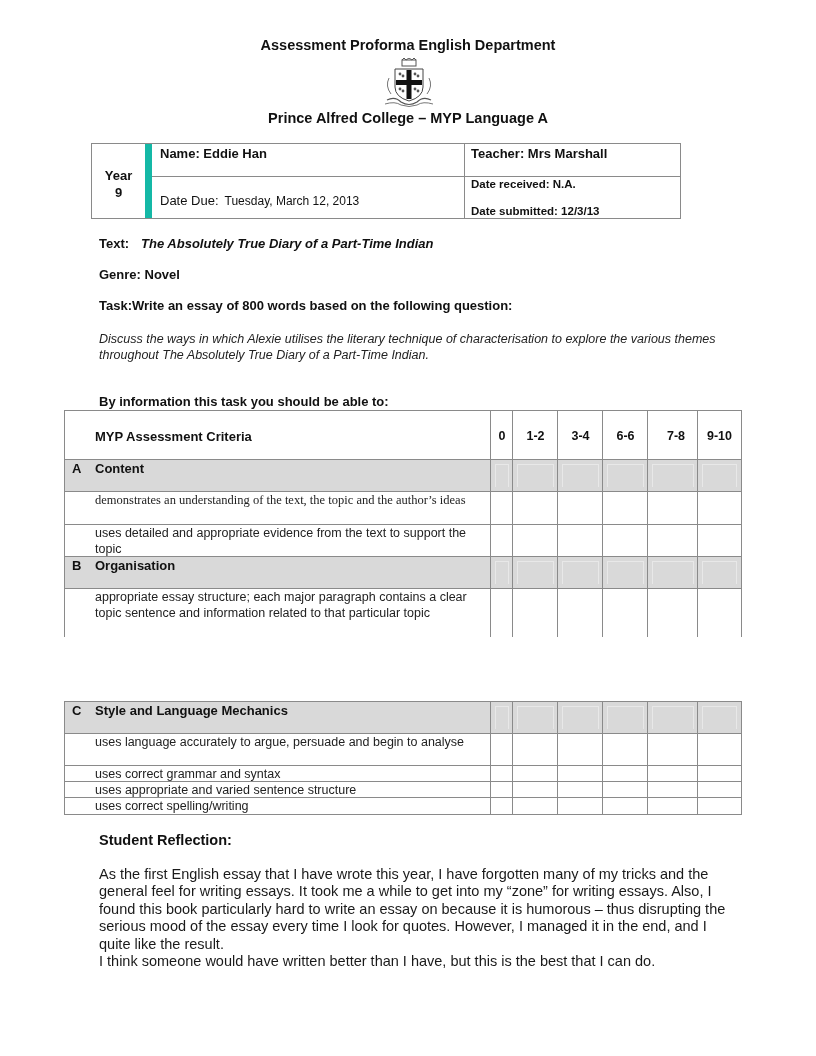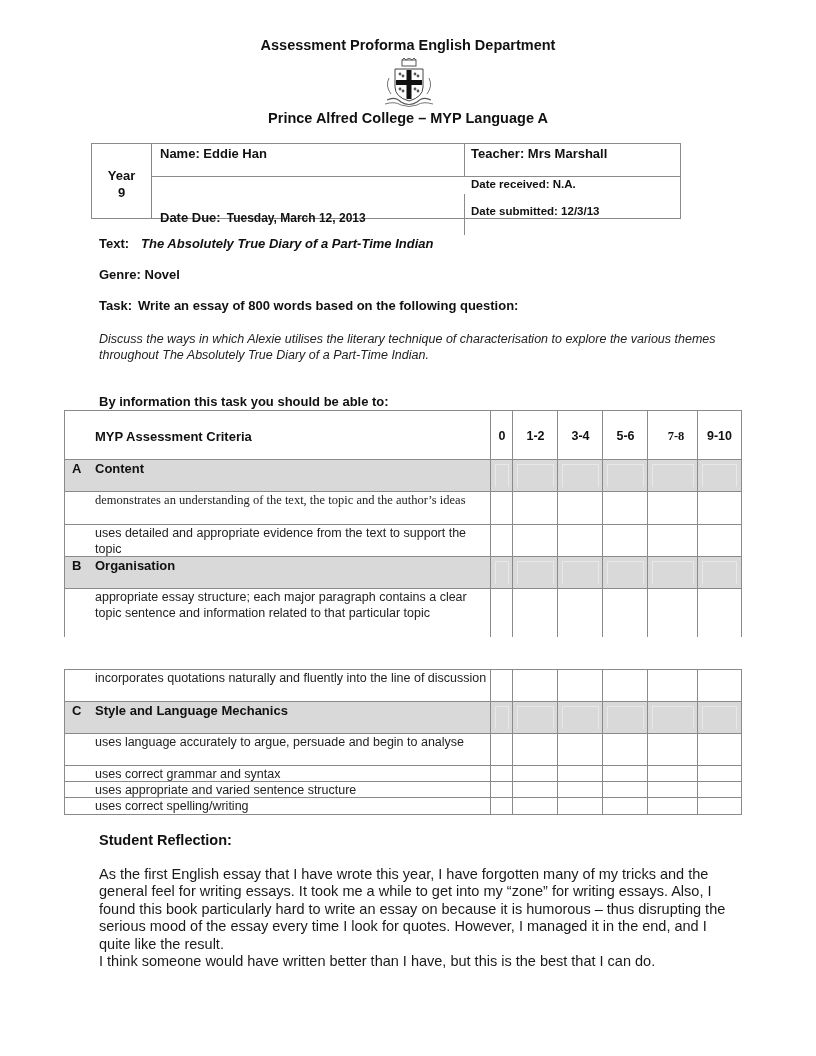--- a/index.html
+++ b/index.html
@@ -7,36 +7,36 @@
          font-family: "Liberation Sans", sans-serif; color: #111; }
   .abs { position: absolute; }
 
   #doc-title { left: 0; width: 816px; top: 37px; text-align: center; font-size: 14.5px; font-weight: bold; }
   #crest { left: 383px; top: 58px; width: 52px; height: 50px; }
   #college-title { left: 0; width: 816px; top: 110px; text-align: center; font-size: 14.5px; font-weight: bold; }
 
   
   #info-table { left: 91px; top: 143px; width: 590px; height: 76px; border: 1px solid #8a8a8a; box-sizing: border-box; }
   .info-cell { position: absolute; box-sizing: border-box; font-size: 13px; }
-  #year-cell { left: 0; top: 0; width: 60px; height: 74px; border-right: 1px solid #14b8a6;
+  #year-cell { left: 0; top: 0; width: 60px; height: 74px; border-right: 7px solid #14b8a6;
                display: flex; flex-direction: column; align-items: center; justify-content: center; font-weight: bold; font-size: 13px; line-height: 17px; padding-top: 6px; }
   #name-cell { left: 60px; top: 0; width: 313px; height: 33px; border-right: 1px solid #8a8a8a; border-bottom: 1px solid #8a8a8a; padding: 2px 8px; font-weight: bold; }
   #teacher-cell { left: 373px; top: 0; width: 215px; height: 33px; border-bottom: 1px solid #8a8a8a; padding: 2px 6px; font-weight: bold; }
-  #due-cell { left: 60px; top: 50px; width: 313px; height: 41px; border-right: 1px solid #8a8a8a; padding: 16px 23px 0 8px; font-weight: bold; }
+  #due-cell { left: 60px; top: 33px; width: 313px; height: 41px; border-right: 1px solid #8a8a8a; padding: 16px 23px 0 8px; font-weight: normal; }
   #due-cell .due-value { font-size: 12px; margin-left: 6px; }
   #dates-cell { left: 373px; top: 33px; width: 215px; height: 41px; padding: 0 6px; font-size: 11.5px; font-weight: bold; }
   #dates-cell .line1 { position: absolute; top: 1px; left: 6px; }
   #dates-cell .line2 { position: absolute; top: 28px; left: 6px; }
 
   .meta-line { left: 99px; font-size: 13px; font-weight: bold; }
   #text-line { top: 236px; }
   #text-line .book { font-style: italic; margin-left: 12px; }
   #genre-line { top: 267px; }
   #task-line { top: 298px; }
-  #task-line .task-value { margin-left: 6px; }
+  #task-line .task-value { }
   #prompt { left: 99px; top: 331px; width: 620px; font-size: 12.5px; font-style: italic; line-height: 16px; color: #222; }
   #objective { left: 99px; top: 394px; font-size: 13px; font-weight: bold; }
 
   
   #criteria { left: 64px; top: 410px; width: 678px; height: 405px; }
   .crow { position: absolute; left: 0; width: 678px; box-sizing: border-box; border-top: 1px solid #8a8a8a; }
   .crow.section { background: #d9d9d9; }
   .ccell { position: absolute; top: 0; bottom: 0; box-sizing: border-box; border-left: 1px solid #8a8a8a; }
   .ccell.last { border-right: 1px solid #8a8a8a; }
   .crit-text { position: absolute; left: 31px; top: 0; width: 392px; font-size: 12.5px; line-height: 16px; color: #222; }
@@ -117,23 +117,23 @@
       <div class="ccell" style="left: 426px; width: 23px;">
         <div class="score-hdr">0</div>
       </div>
       <div class="ccell" style="left: 448px; width: 46px;">
         <div class="score-hdr">1-2</div>
       </div>
       <div class="ccell" style="left: 493px; width: 46px;">
         <div class="score-hdr">3-4</div>
       </div>
       <div class="ccell" style="left: 538px; width: 46px;">
-        <div class="score-hdr">5-6</div>
-      </div>
-      <div class="ccell" style="left: 583px; width: 57px; font-family: Liberation Serif, serif;">
+        <div class="score-hdr">6-6</div>
+      </div>
+      <div class="ccell" style="left: 583px; width: 57px;">
         <div class="score-hdr">7-8</div>
       </div>
       <div class="ccell last" style="left: 633px; width: 45px;">
         <div class="score-hdr">9-10</div>
       </div>
       <div class="hdr-label">MYP Assessment Criteria</div>
     </div>
     <div class="crow section" style="top: 49px; height: 32px;">
       <div class="ccell" style="left: 0px; width: 27px;"></div>
       <div class="ccell" style="left: 26px; width: 401px; border-left: none;"></div>
@@ -207,31 +207,20 @@
     <div class="crow" style="top: 178px; height: 49px;">
       <div class="ccell" style="left: 0px; width: 27px;"></div>
       <div class="ccell" style="left: 26px; width: 401px; border-left: none;"></div>
       <div class="ccell" style="left: 426px; width: 23px;"></div>
       <div class="ccell" style="left: 448px; width: 46px;"></div>
       <div class="ccell" style="left: 493px; width: 46px;"></div>
       <div class="ccell" style="left: 538px; width: 46px;"></div>
       <div class="ccell" style="left: 583px; width: 51px;"></div>
       <div class="ccell last" style="left: 633px; width: 45px;"></div>
       <div class="crit-text">appropriate essay structure; each major paragraph contains a clear topic sentence and information related to that particular topic</div>
-    </div>
-    <div class="crow" style="top: 259px; height: 32px;">
-      <div class="ccell" style="left: 0px; width: 27px;"></div>
-      <div class="ccell" style="left: 26px; width: 401px; border-left: none;"></div>
-      <div class="ccell" style="left: 426px; width: 23px;"></div>
-      <div class="ccell" style="left: 448px; width: 46px;"></div>
-      <div class="ccell" style="left: 493px; width: 46px;"></div>
-      <div class="ccell" style="left: 538px; width: 46px;"></div>
-      <div class="ccell" style="left: 583px; width: 51px;"></div>
-      <div class="ccell last" style="left: 633px; width: 45px;"></div>
-      <div class="crit-text">incorporates quotations naturally and fluently into the line of discussion</div>
     </div>
     <div class="crow section" style="top: 291px; height: 32px;">
       <div class="ccell" style="left: 0px; width: 27px;"></div>
       <div class="ccell" style="left: 26px; width: 401px; border-left: none;"></div>
       <div class="ccell" style="left: 426px; width: 23px;">
         <div class="inner-box"></div>
       </div>
       <div class="ccell" style="left: 448px; width: 46px;">
         <div class="inner-box"></div>
       </div>

